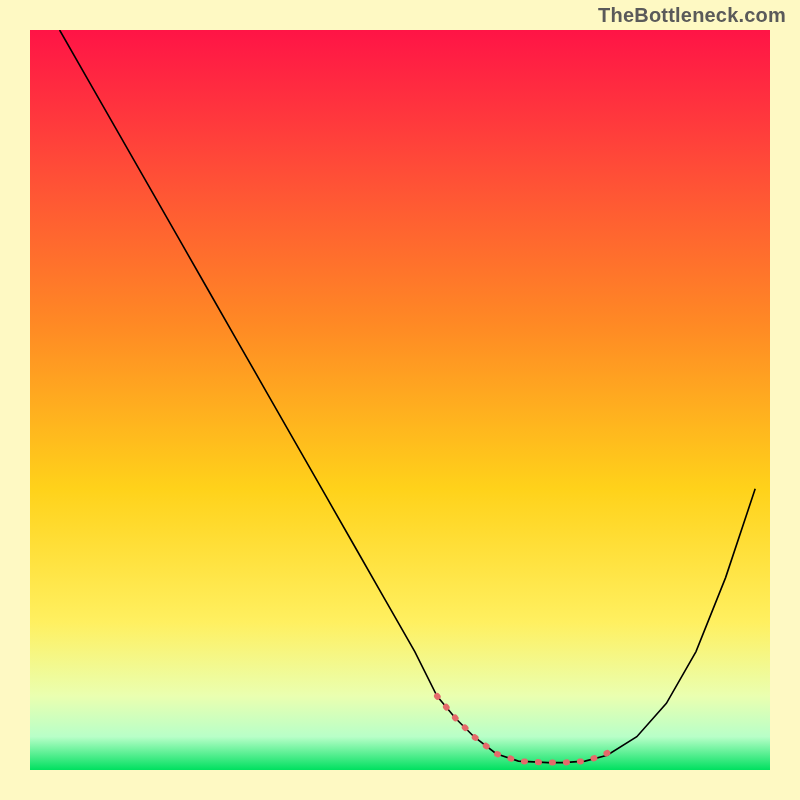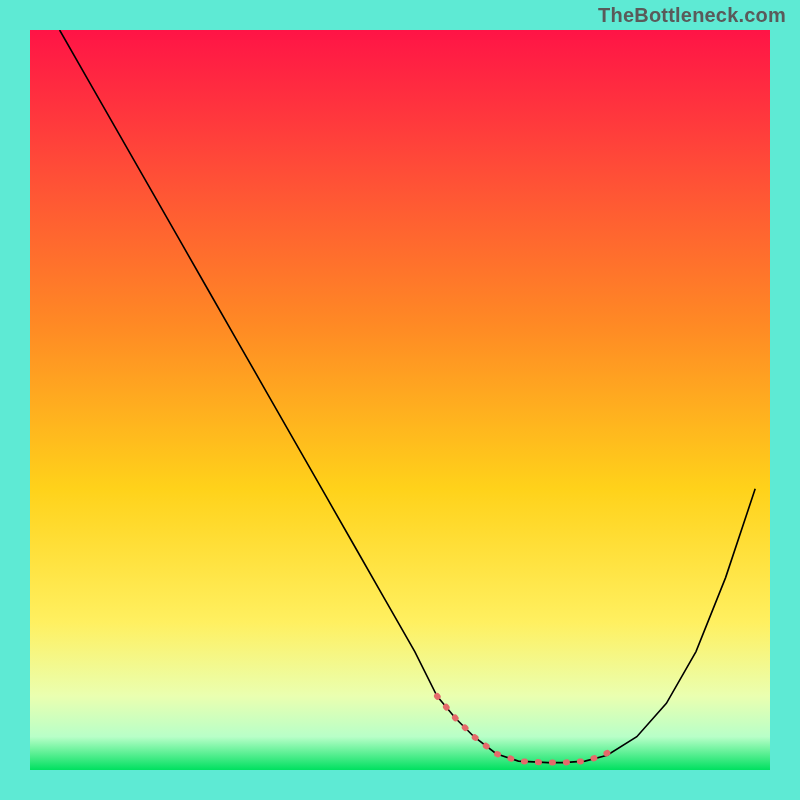--- a/index.html
+++ b/index.html
@@ -8,21 +8,21 @@
     width: 800px;
     height: 800px;
     background: #000;
     overflow: hidden;
     font-family: Arial, Helvetica, sans-serif;
   }
   .stage {
     position: relative;
     width: 800px;
     height: 800px;
-    background: #5eead4;
+    background: #fef9c3;
   }
   .watermark {
     position: absolute;
     top: 4px;
     right: 14px;
     color: #5a5a5a;
     font-size: 20px;
     font-weight: 600;
     letter-spacing: 0.2px;
     z-index: 5;

